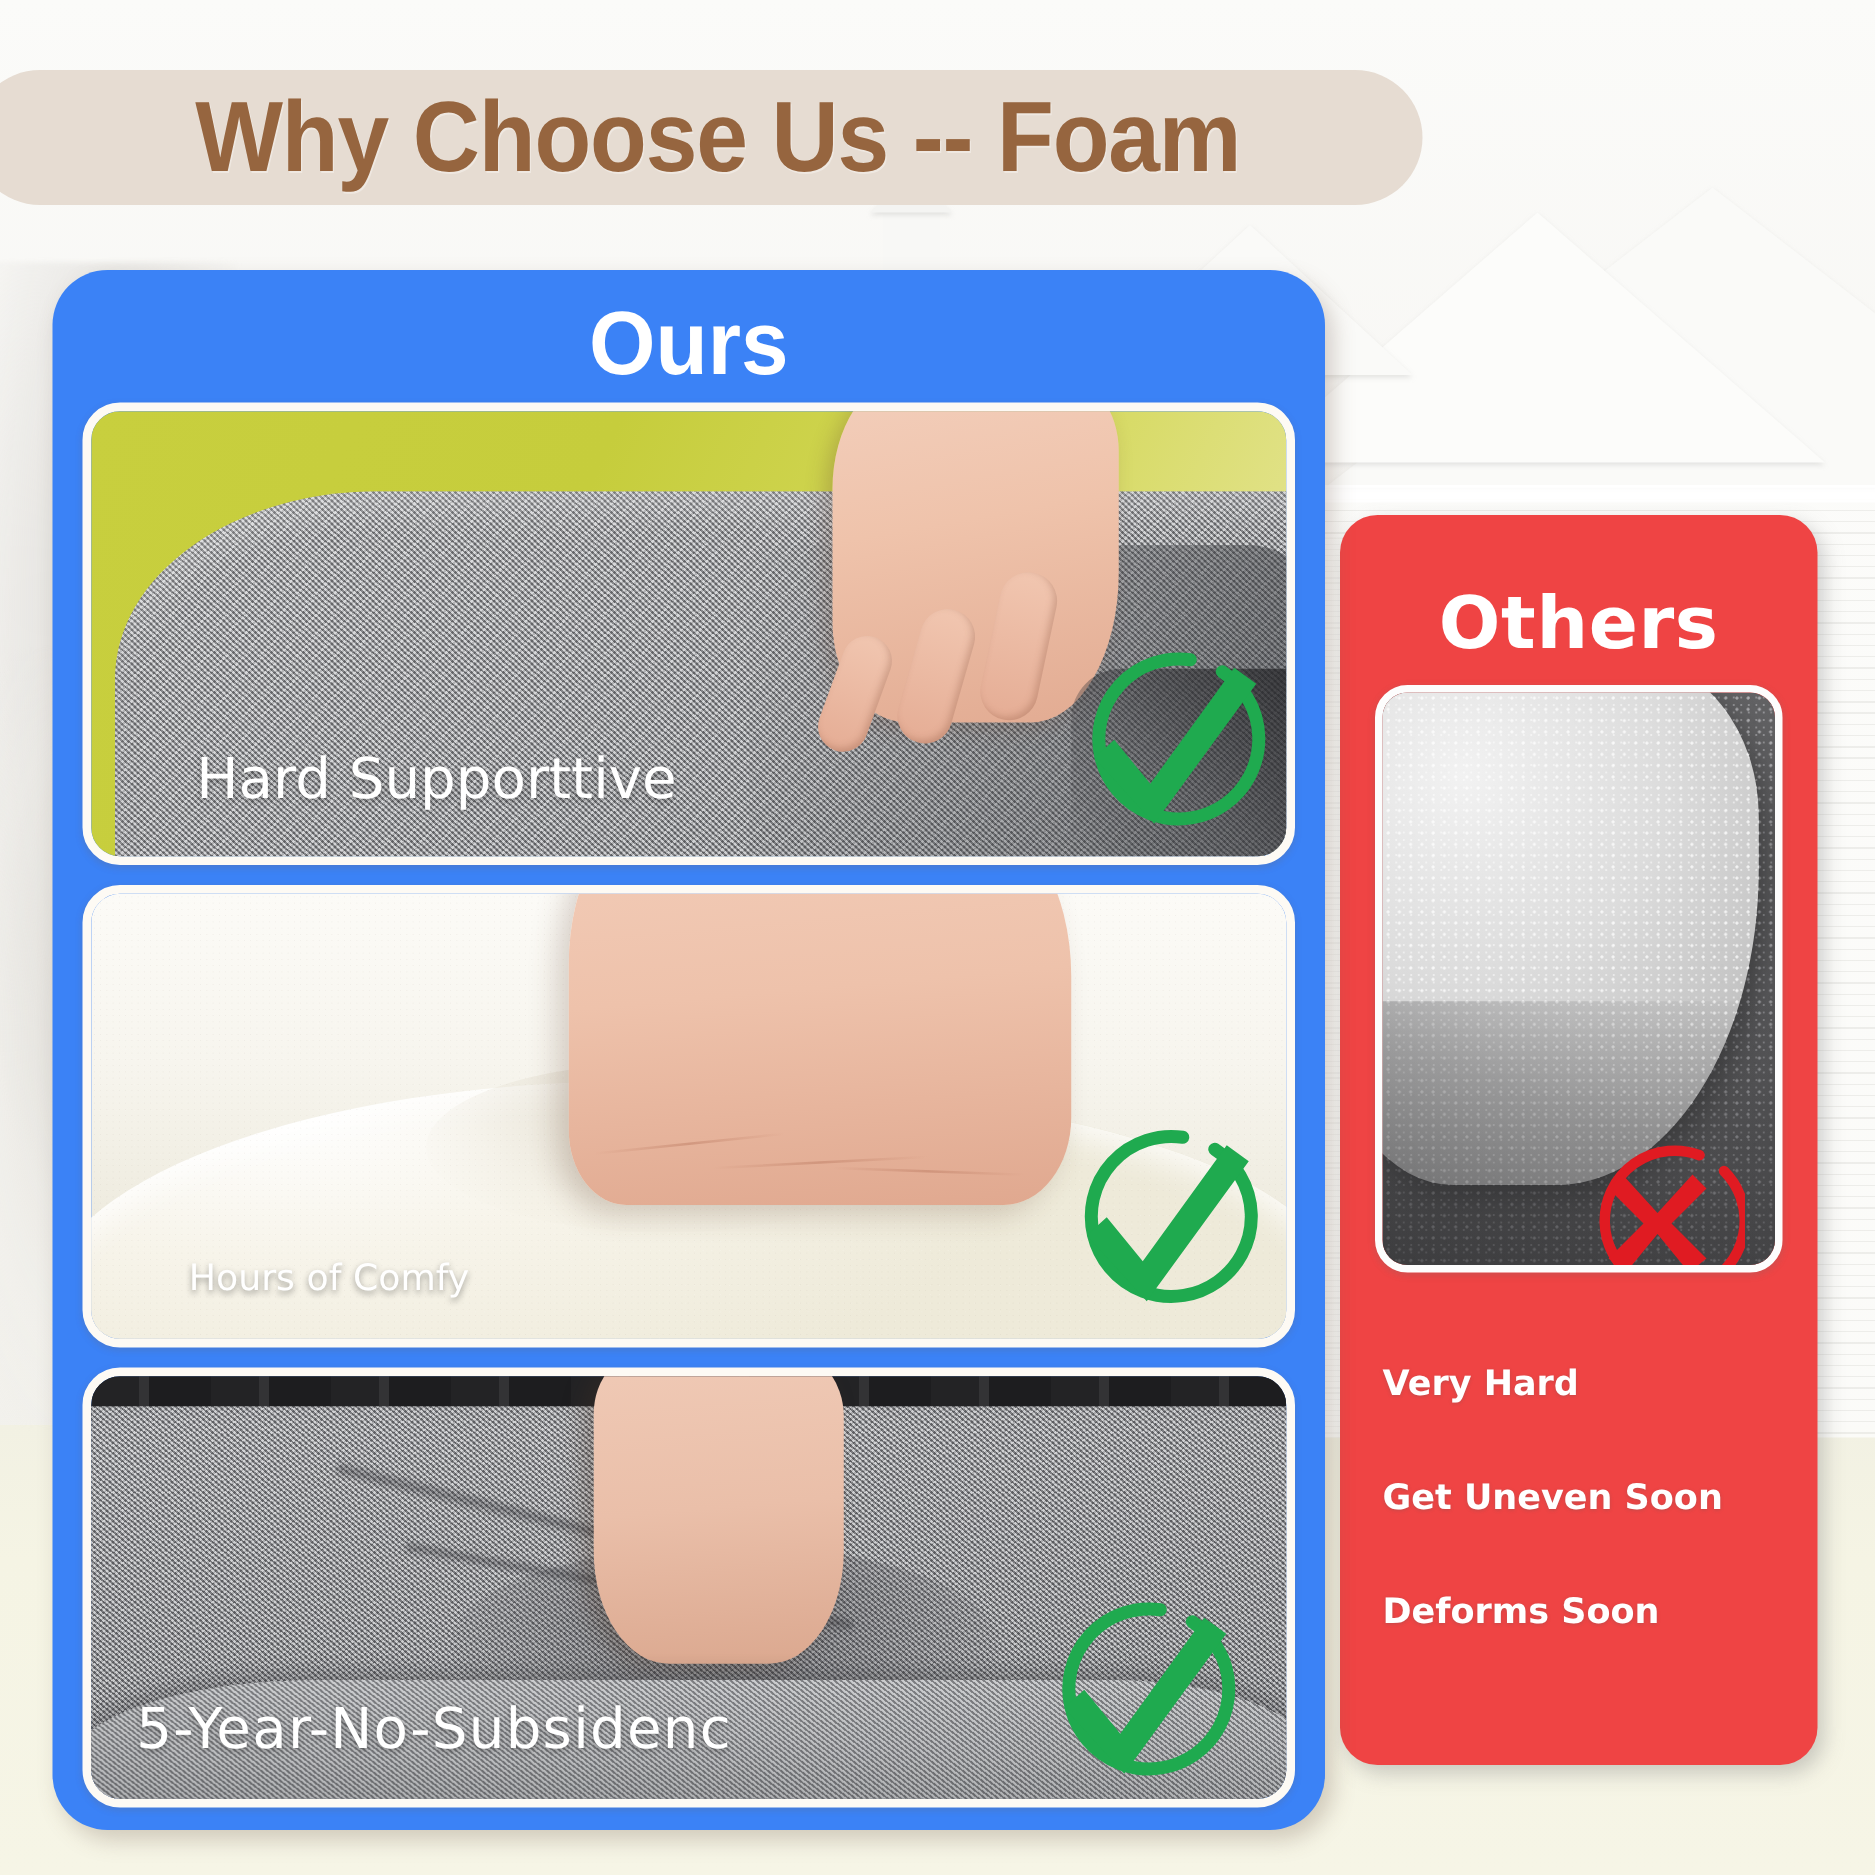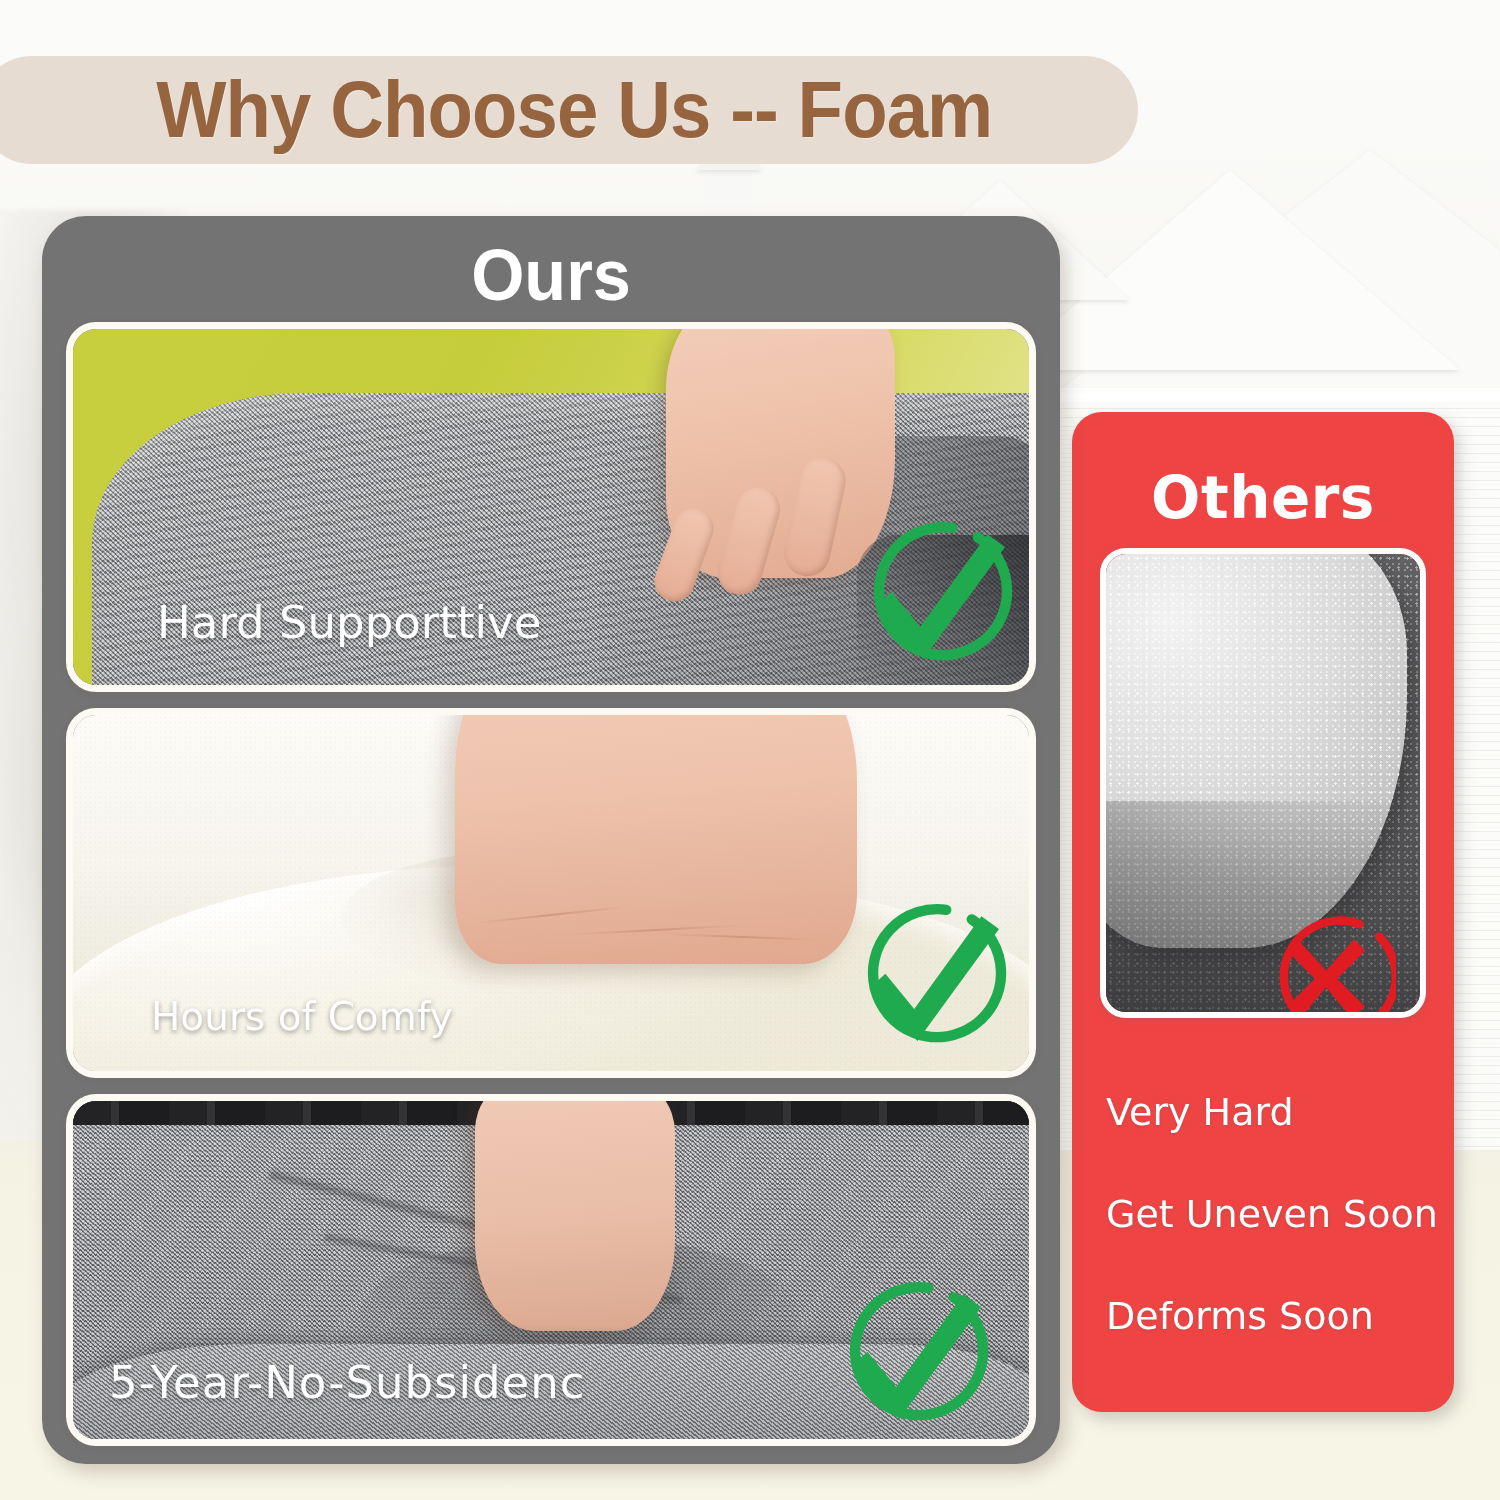--- a/index.html
+++ b/index.html
@@ -70,21 +70,21 @@
     color: #96653f;
     transform: scaleX(.93) translateX(18px);
     white-space: nowrap;
     text-shadow: 1px 1px 0 rgba(255,255,255,.35);
   }
 
   
   #ours-panel {
     position: absolute; left: 42px; top: 216px;
     width: 1018px; height: 1248px;
-    background: #737373;
+    background: #3b82f6;
     border-radius: 44px;
     box-shadow: 6px 8px 18px rgba(110,90,75,.28);
     padding: 0;
   }
   #ours-title {
     position: absolute; left: 0; right: 0; top: 18px;
     text-align: center;
     font-family: "Liberation Sans Narrow", "Liberation Sans", sans-serif;
     font-weight: 700;
     font-size: 72px;
@@ -229,21 +229,21 @@
   
   .caption {
     position: absolute;
     color: #ffffff;
     font-family: "DejaVu Sans", sans-serif;
     font-weight: 400;
     white-space: nowrap;
     text-shadow: 0 2px 5px rgba(40,40,40,.45);
   }
   #caption-1 { left: 84px; bottom: 36px; font-size: 45px; }
-  #caption-2 { left: 78px; bottom: 32px; font-size: 39px; }
+  #caption-2 { left: 78px; bottom: 32px; font-size: 29px; }
   #caption-3 { left: 36px; bottom: 30px; font-size: 45px; letter-spacing: 1px; }
 
   
   .check-badge { position: absolute; width: 160px; height: 160px; }
   #check-1 { right: 16px; bottom: 10px; }
   #check-2 { right: 22px; bottom: 14px; }
   #check-3 { right: 40px; bottom: 4px; }
   #x-badge  { position: absolute; right: 24px; bottom: -34px; width: 140px; height: 140px; }
 
   
@@ -295,22 +295,22 @@
   }
   .po-shade {
     position: absolute; left: 0; bottom: 0; width: 100%; height: 46%;
     background: linear-gradient(200deg, rgba(70,70,72,0) 0%, rgba(60,60,62,.35) 45%, rgba(45,45,47,.6) 100%);
   }
 
   .others-list { position: absolute; left: 34px; top: 678px; width: 330px; }
   .others-item {
     color: #ffffff;
     font-family: "DejaVu Sans", sans-serif;
-    font-weight: 400;
-    font-size: 38px;
+    font-weight: 700;
+    font-size: 28px;
     margin-bottom: 58px;
     white-space: nowrap;
     text-shadow: 0 1px 3px rgba(90,90,90,.3);
   }
 </style>
 </head>
 <body>
 
 <div id="stage">
 

